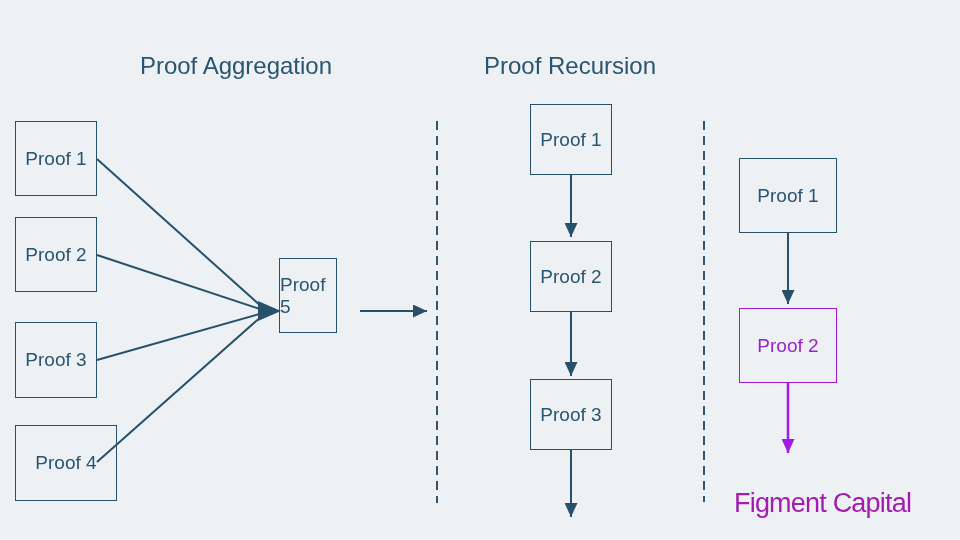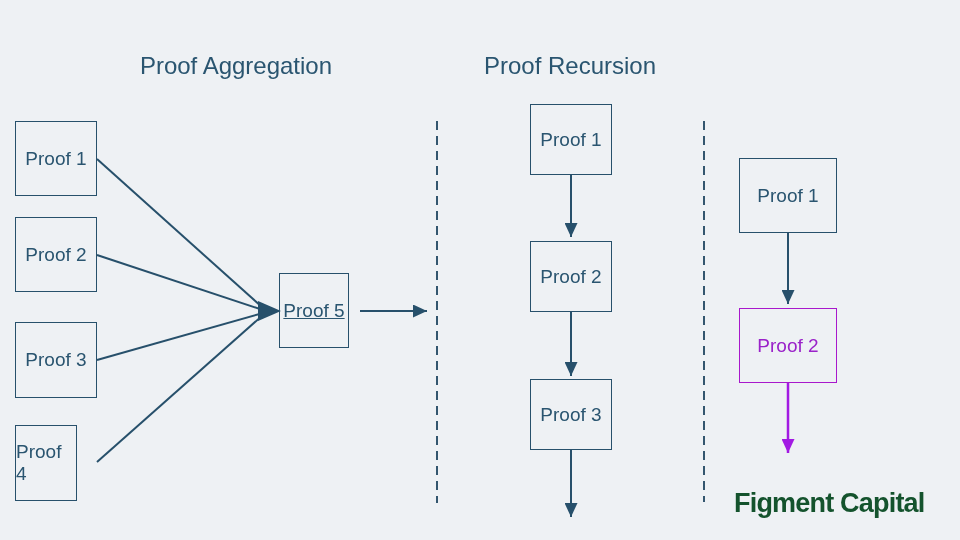--- a/index.html
+++ b/index.html
@@ -39,23 +39,23 @@
   .pbox.purple {
     border-color: #a818cc;
     color: #9a22c9;
   }
   .logo {
     position: absolute;
     left: 734px;
     top: 488px;
     width: 220px;
     font-size: 27px;
-    font-weight: 700;
+    font-weight: 400;
     letter-spacing: -0.8px;
-    color: #14532d;
+    color: #a21caf;
     white-space: nowrap;
   }
 </style>
 </head>
 <body>
 
 <div class="canvas">
 
   <svg class="overlay" width="960" height="540" viewBox="0 0 960 540">
     <defs>
@@ -89,22 +89,22 @@
     <line x1="788" y1="233" x2="788" y2="304" stroke="#27506b" stroke-width="2" marker-end="url(#arrow-teal)"></line>
     <line x1="788" y1="383" x2="788" y2="453" stroke="#a21ae3" stroke-width="2.5" marker-end="url(#arrow-purple)"></line>
   </svg>
 
   <div class="col-title" style="left:36px; width:400px;">Proof Aggregation</div>
   <div class="col-title" style="left:420px; width:300px;">Proof Recursion</div>
 
   <div class="pbox" style="left:15px; top:121px; width:82px; height:75px;">Proof 1</div>
   <div class="pbox" style="left:15px; top:217px; width:82px; height:75px;">Proof 2</div>
   <div class="pbox" style="left:15px; top:322px; width:82px; height:76px;">Proof 3</div>
-  <div class="pbox" style="left:15px; top:425px; width:62px; height:76px;">Proof 4</div>
-  <div class="pbox" style="left:279px; top:273px; width:70px; height:75px;text-decoration:underline;">Proof 5</div>
+  <div class="pbox" style="left:15px; top:425px; width:102px; height:76px;">Proof 4</div>
+  <div class="pbox" style="left:279px; top:258px; width:58px; height:75px;">Proof 5</div>
 
   <div class="pbox" style="left:530px; top:104px; width:82px; height:71px;">Proof 1</div>
   <div class="pbox" style="left:530px; top:241px; width:82px; height:71px;">Proof 2</div>
   <div class="pbox" style="left:530px; top:379px; width:82px; height:71px;">Proof 3</div>
 
   <div class="pbox" style="left:739px; top:158px; width:98px; height:75px;">Proof 1</div>
   <div class="pbox purple" style="left:739px; top:308px; width:98px; height:75px;">Proof 2</div>
 
   <div class="logo">Figment Capital</div>
 

